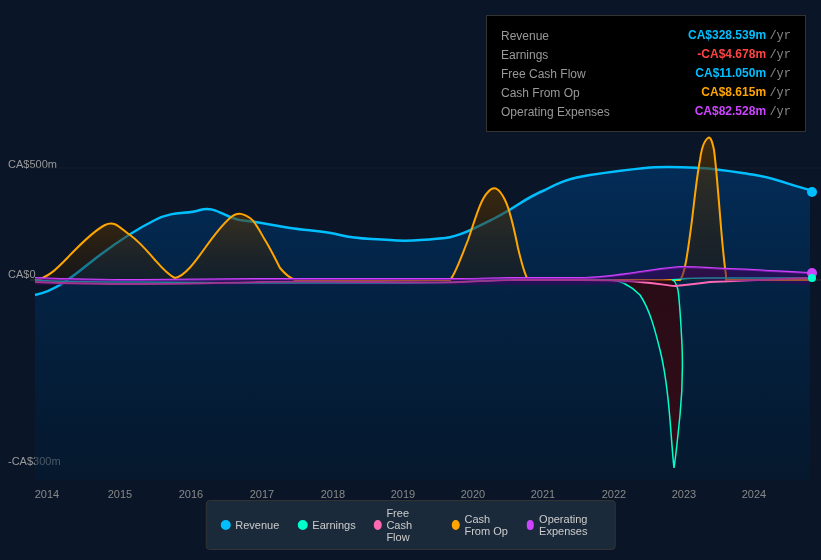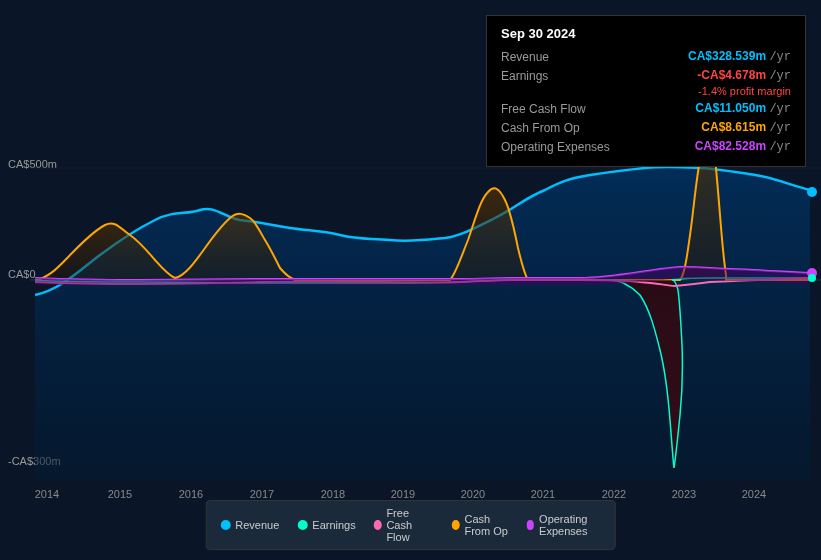--- a/index.html
+++ b/index.html
@@ -97,31 +97,29 @@
       position: absolute;
       top: 0; left: 0;
       width: 100%;
       height: 100%;
     }
   </style>
 </head>
 <body>
 
 <div class="info-box">
-  <div class="date-header">Sep 30 2024</div>
 
   <div class="info-row">
     <span class="info-label">Revenue</span>
     <span class="info-value cyan">CA$328.539m <span class="unit">/yr</span></span>
   </div>
   <div class="info-row">
     <span class="info-label">Earnings</span>
     <span class="info-value red">-CA$4.678m <span class="unit">/yr</span></span>
   </div>
-  <div class="info-sub">-1.4% profit margin</div>
   <div class="info-row">
     <span class="info-label">Free Cash Flow</span>
     <span class="info-value cyan">CA$11.050m <span class="unit">/yr</span></span>
   </div>
   <div class="info-row">
     <span class="info-label">Cash From Op</span>
     <span class="info-value orange">CA$8.615m <span class="unit">/yr</span></span>
   </div>
   <div class="info-row">
     <span class="info-label">Operating Expenses</span>

